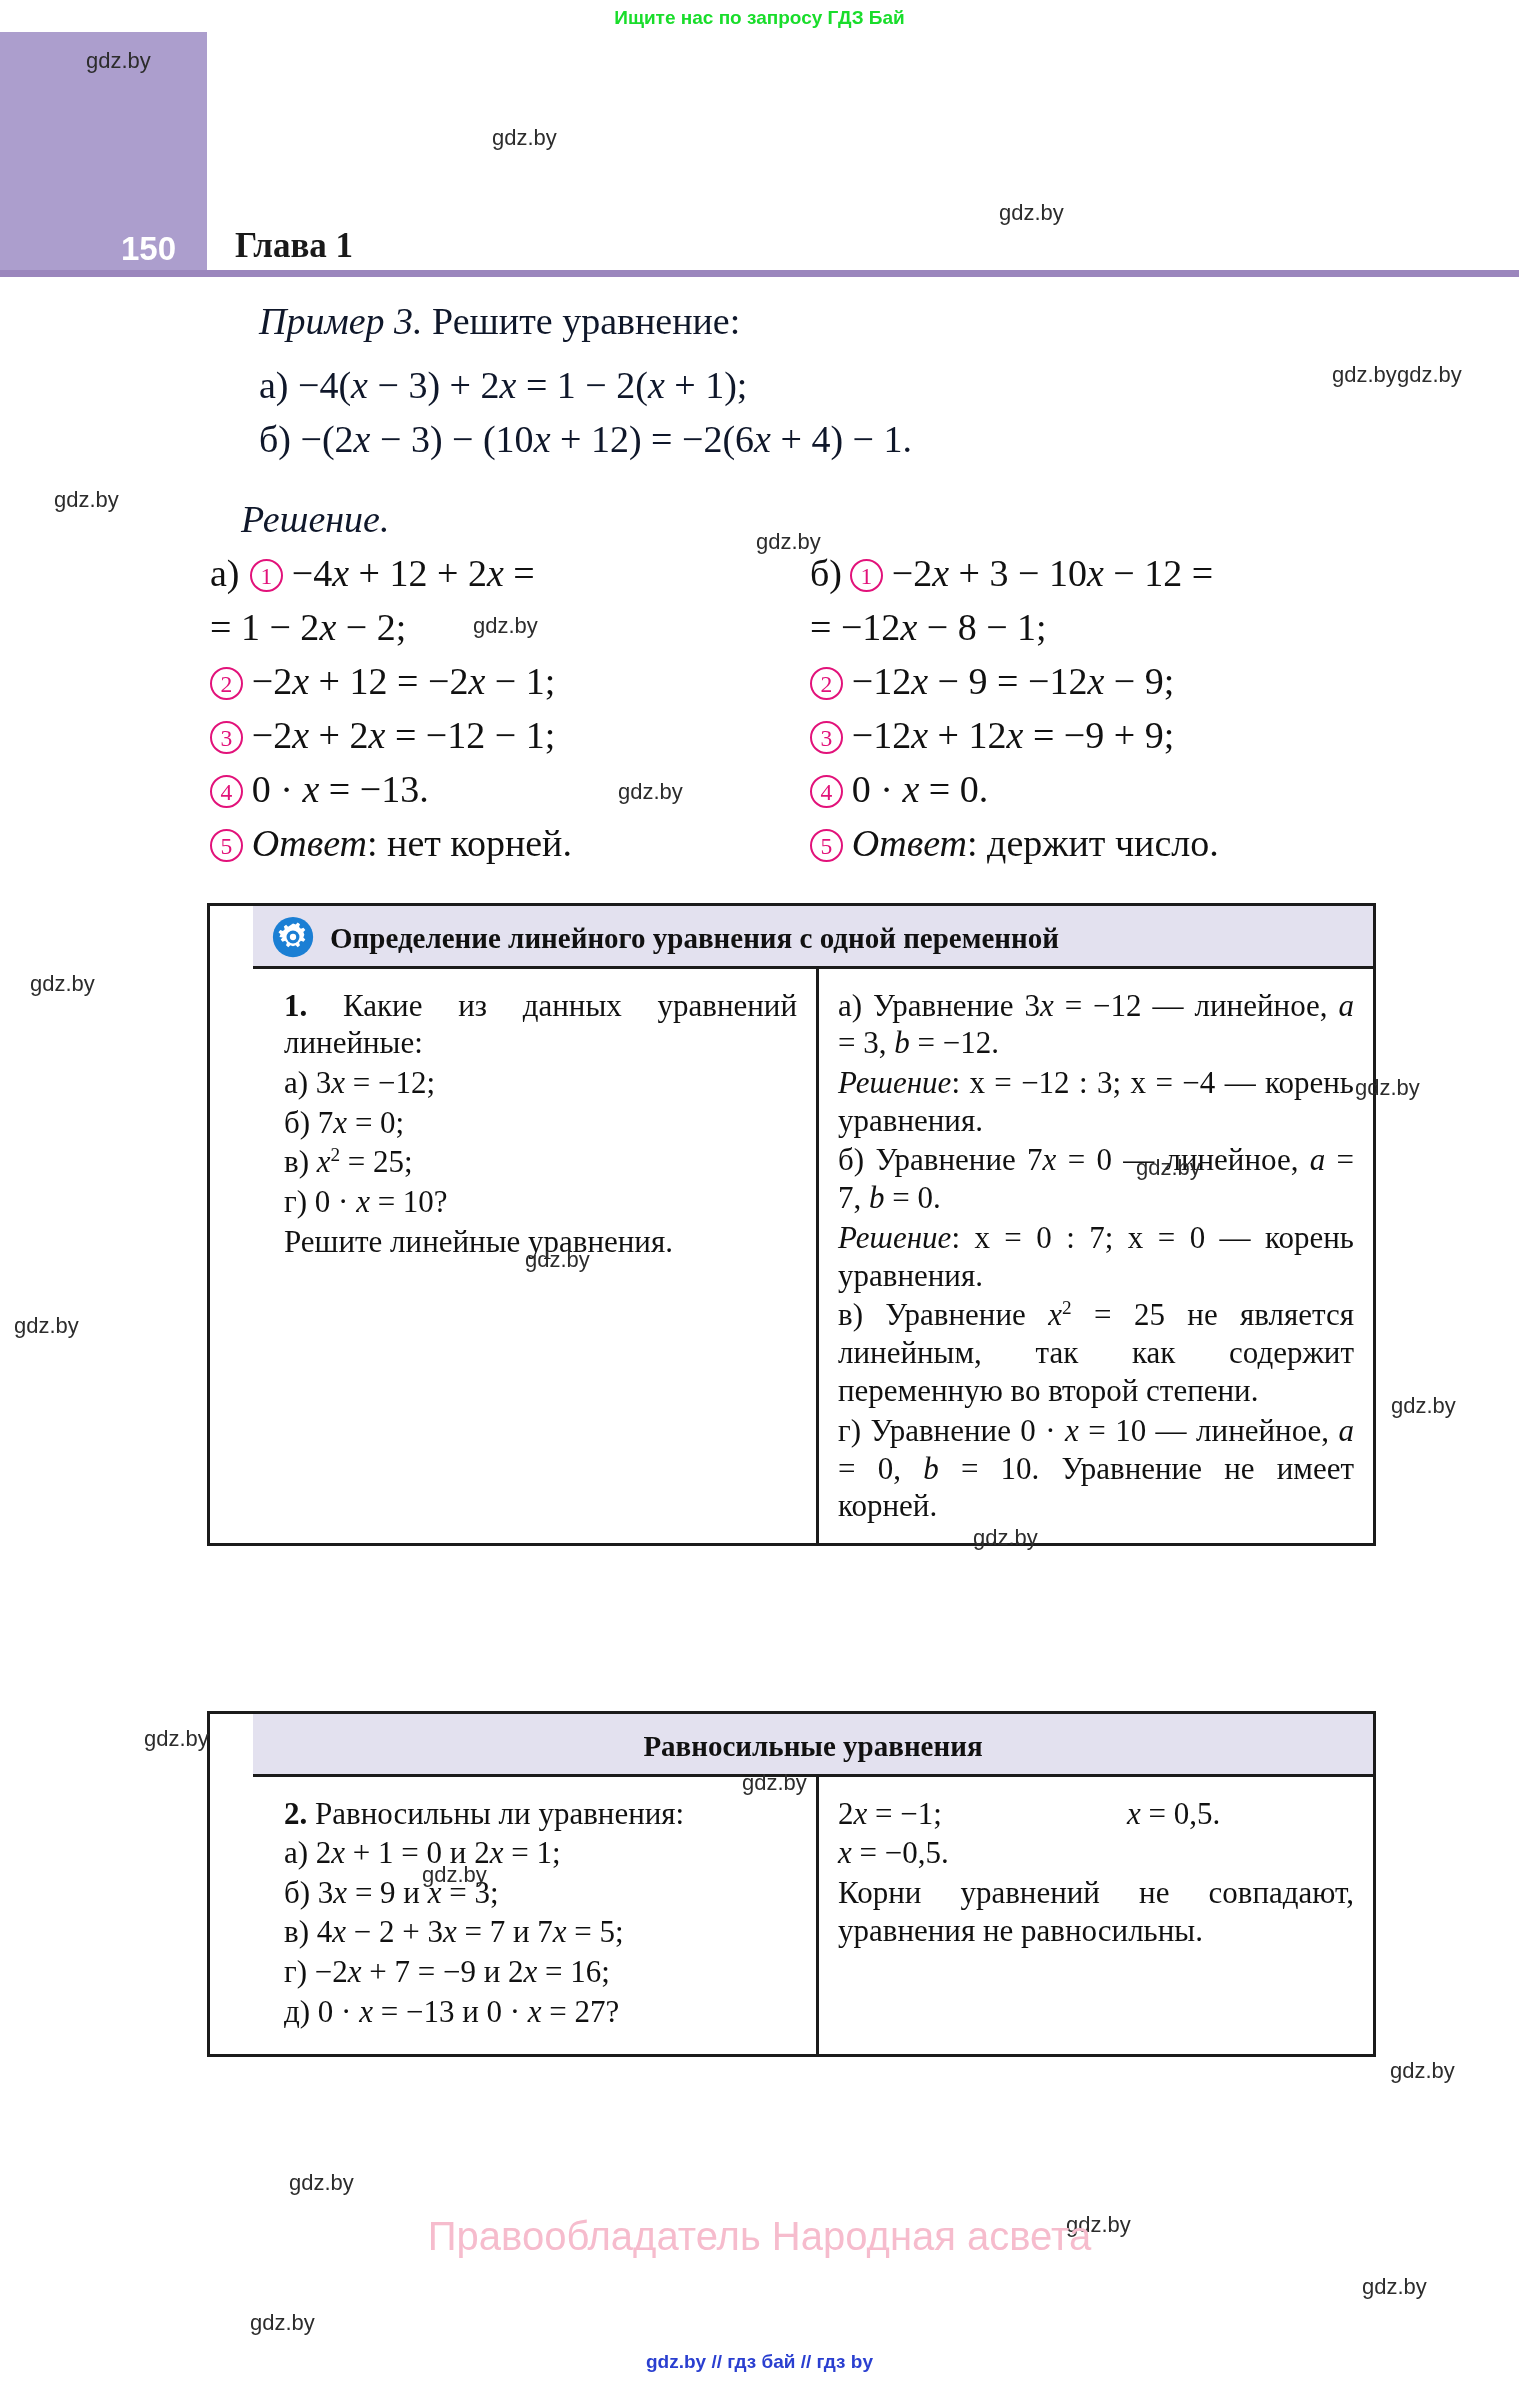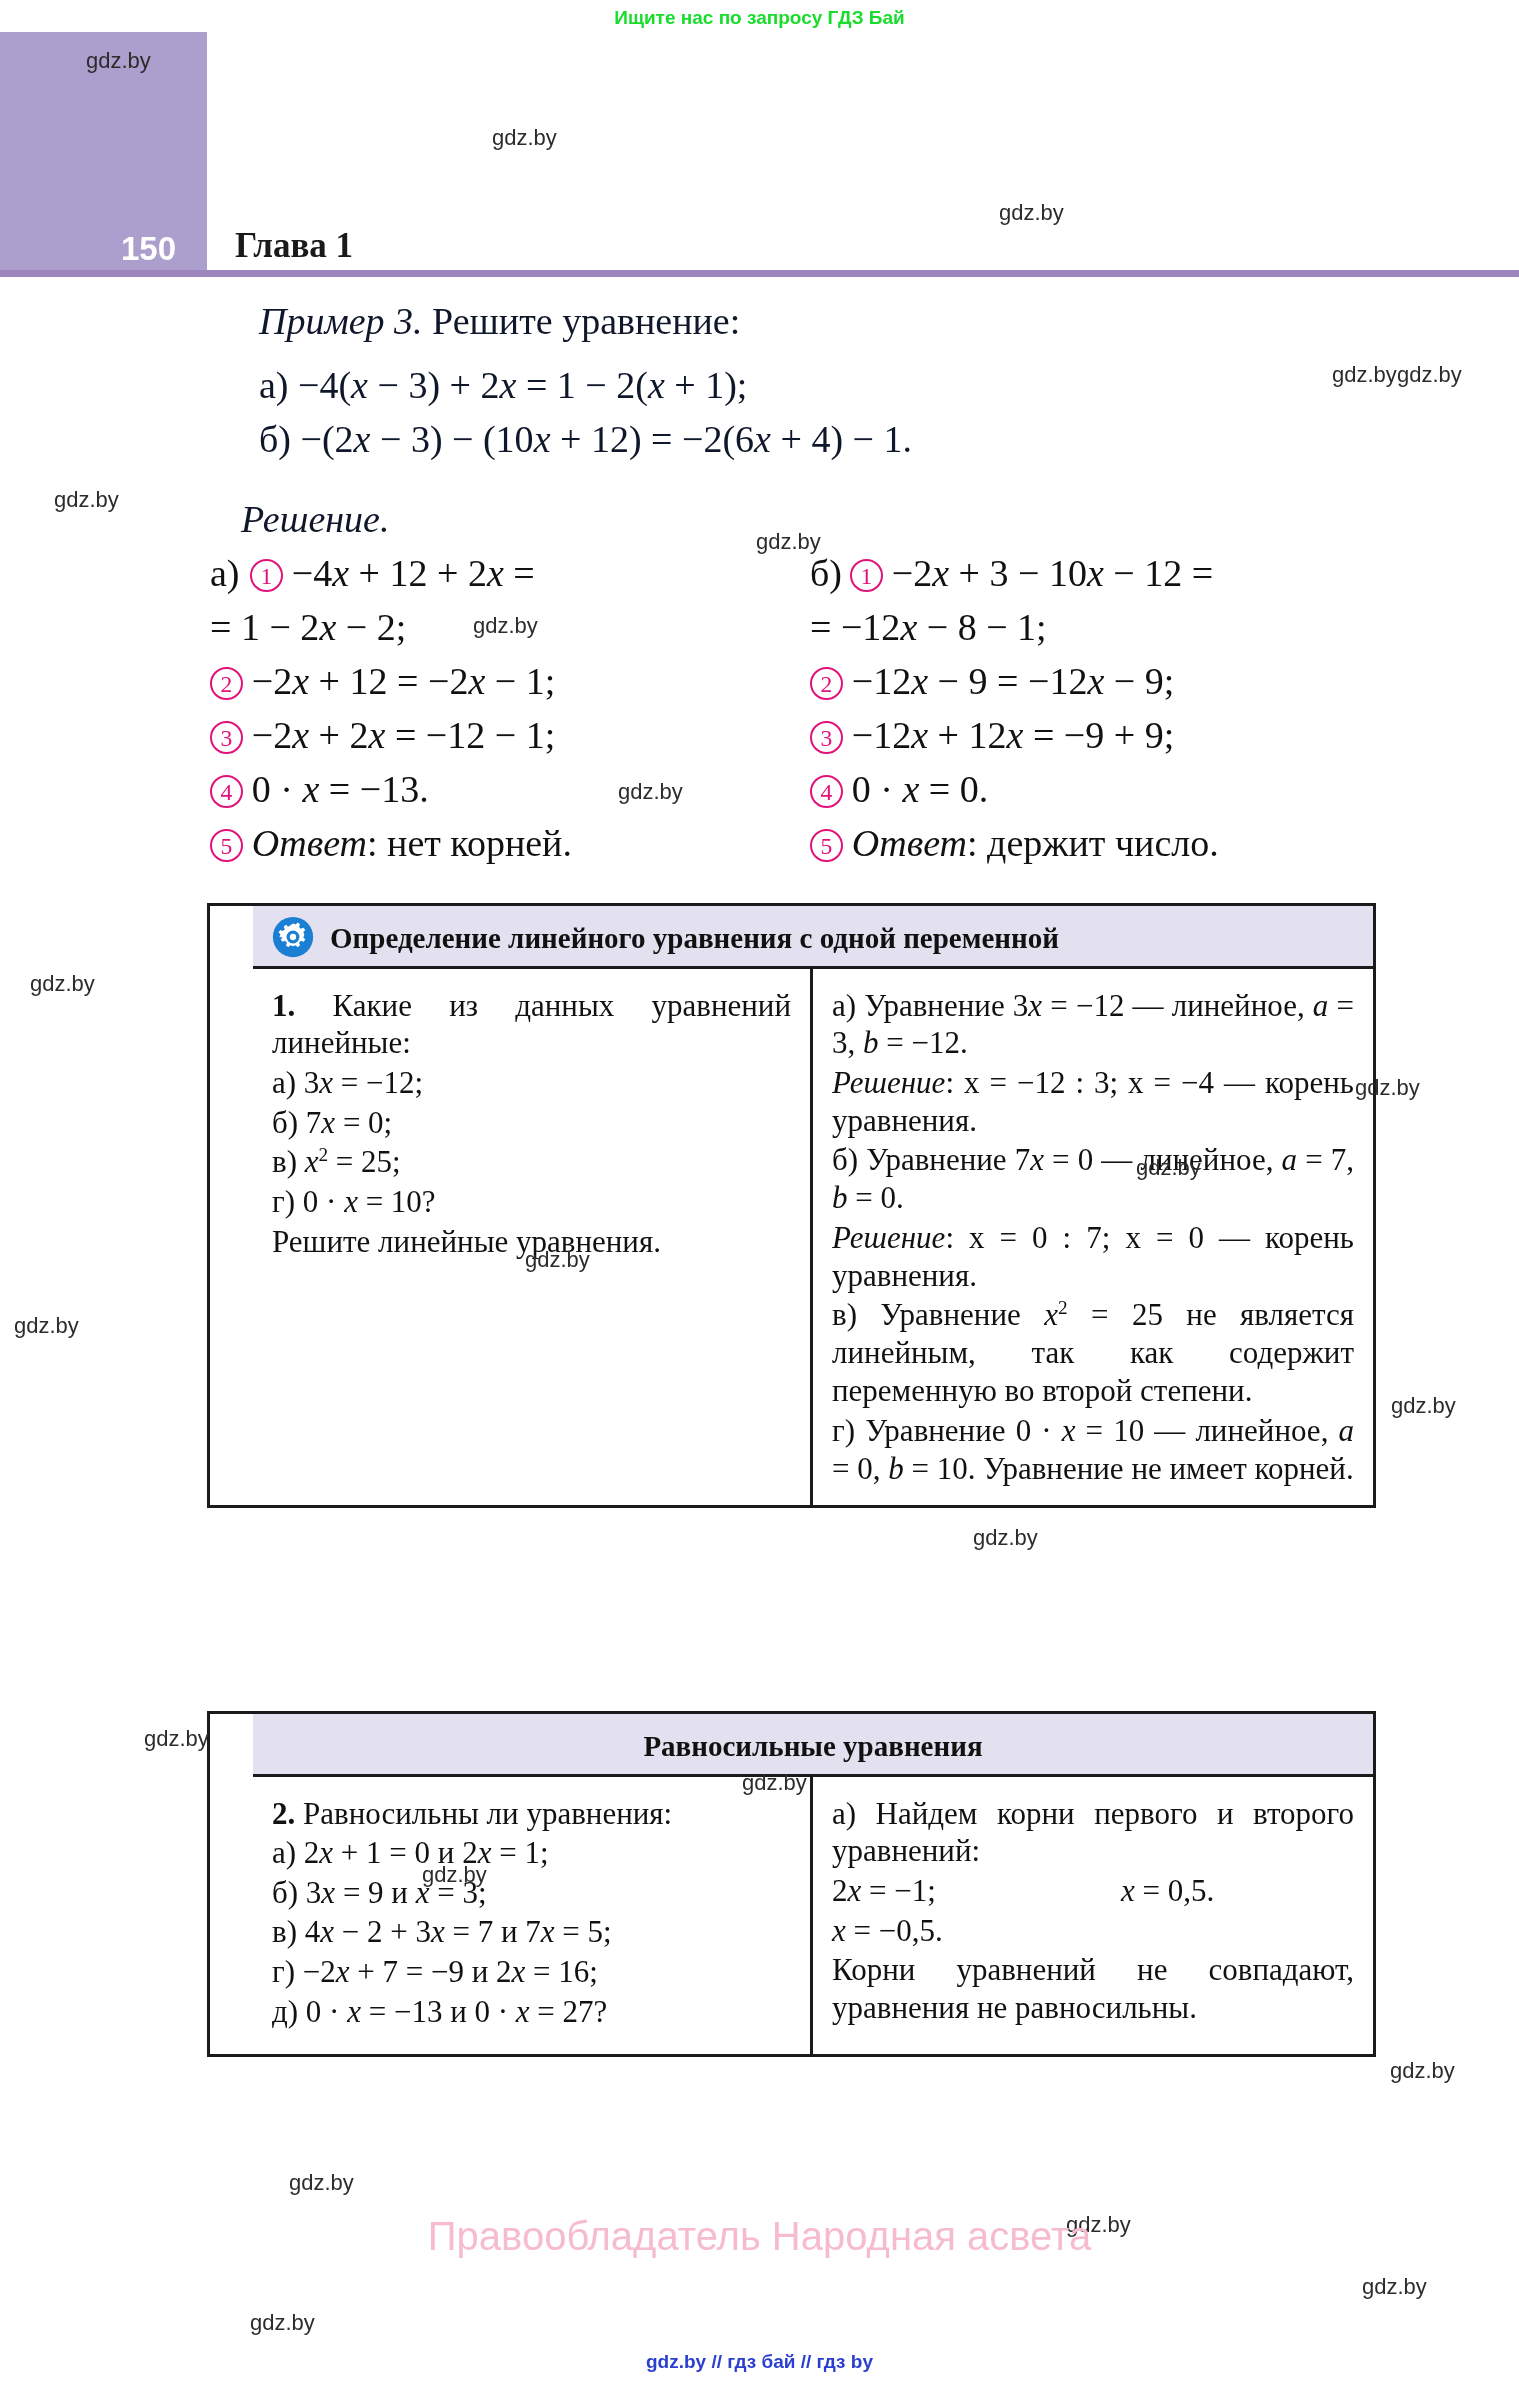--- a/index.html
+++ b/index.html
@@ -122,20 +122,21 @@
   .band-title.with-icon { left:77px; }
   .band-title.centered { left:0; width:100%; text-align:center; }
   .gear-icon {
     position:absolute; left:19px; top:9.6px;
     width:42px; height:42px;
   }
 
   .two-col {
     display:flex;
     align-items:stretch;
+    margin-left:12px;
   }
   .cell {
     padding:17.5px 19px 15.8px 19px;
     box-sizing:border-box;
     font-family:"Liberation Serif", serif;
     font-size:31px;
     line-height:1.22;
     color:#111111;
   }
   .cell.left  { width:50%; border-right:3.5px solid #1b1b1b; }
@@ -288,21 +289,20 @@
       <div class="p just">
         <span class="num-lead">2.</span>&nbsp;<span>Равносильны ли урав­нения:</span>
       </div>
       <div class="p">а) 2<span class="var">x</span> + 1 = 0 и 2<span class="var">x</span> = 1;</div>
       <div class="p">б) 3<span class="var">x</span> = 9 и <span class="var">x</span> = 3;</div>
       <div class="p">в) 4<span class="var">x</span> − 2 + 3<span class="var">x</span> = 7 и 7<span class="var">x</span> = 5;</div>
       <div class="p">г) −2<span class="var">x</span> + 7 = −9 и 2<span class="var">x</span> = 16;</div>
       <div class="p">д) 0 · <span class="var">x</span> = −13 и 0 · <span class="var">x</span> = 27?</div>
     </div>
     <div class="cell right">
-      <div class="p just">а) Найдем корни первого и второго уравнений:</div>
       <div class="twocolflow">
         <div class="p">2<span class="var">x</span> = −1;</div>
         <div class="c2"><span class="var">x</span> = 0,5.</div>
       </div>
       <div class="p"><span class="var">x</span> = −0,5.</div>
       <div class="p just">Корни уравнений не совпада­ют, уравнения не равносильны.</div>
     </div>
   </div>
 </div>
 

